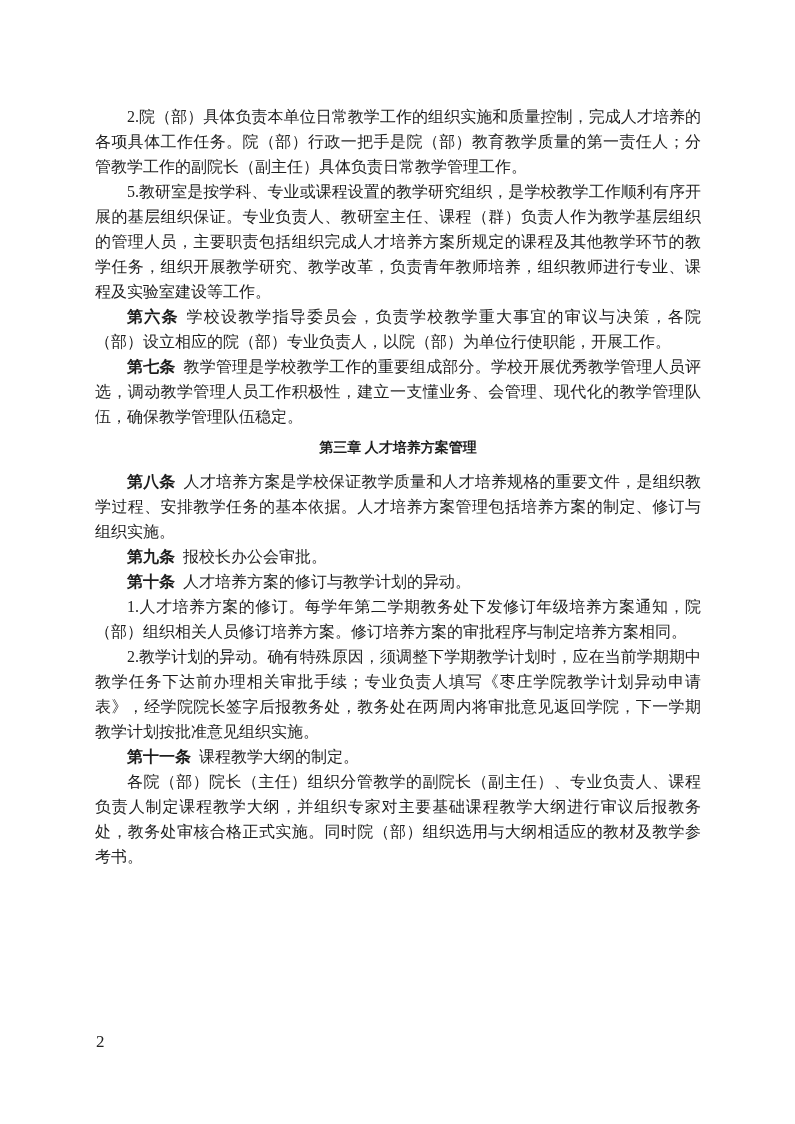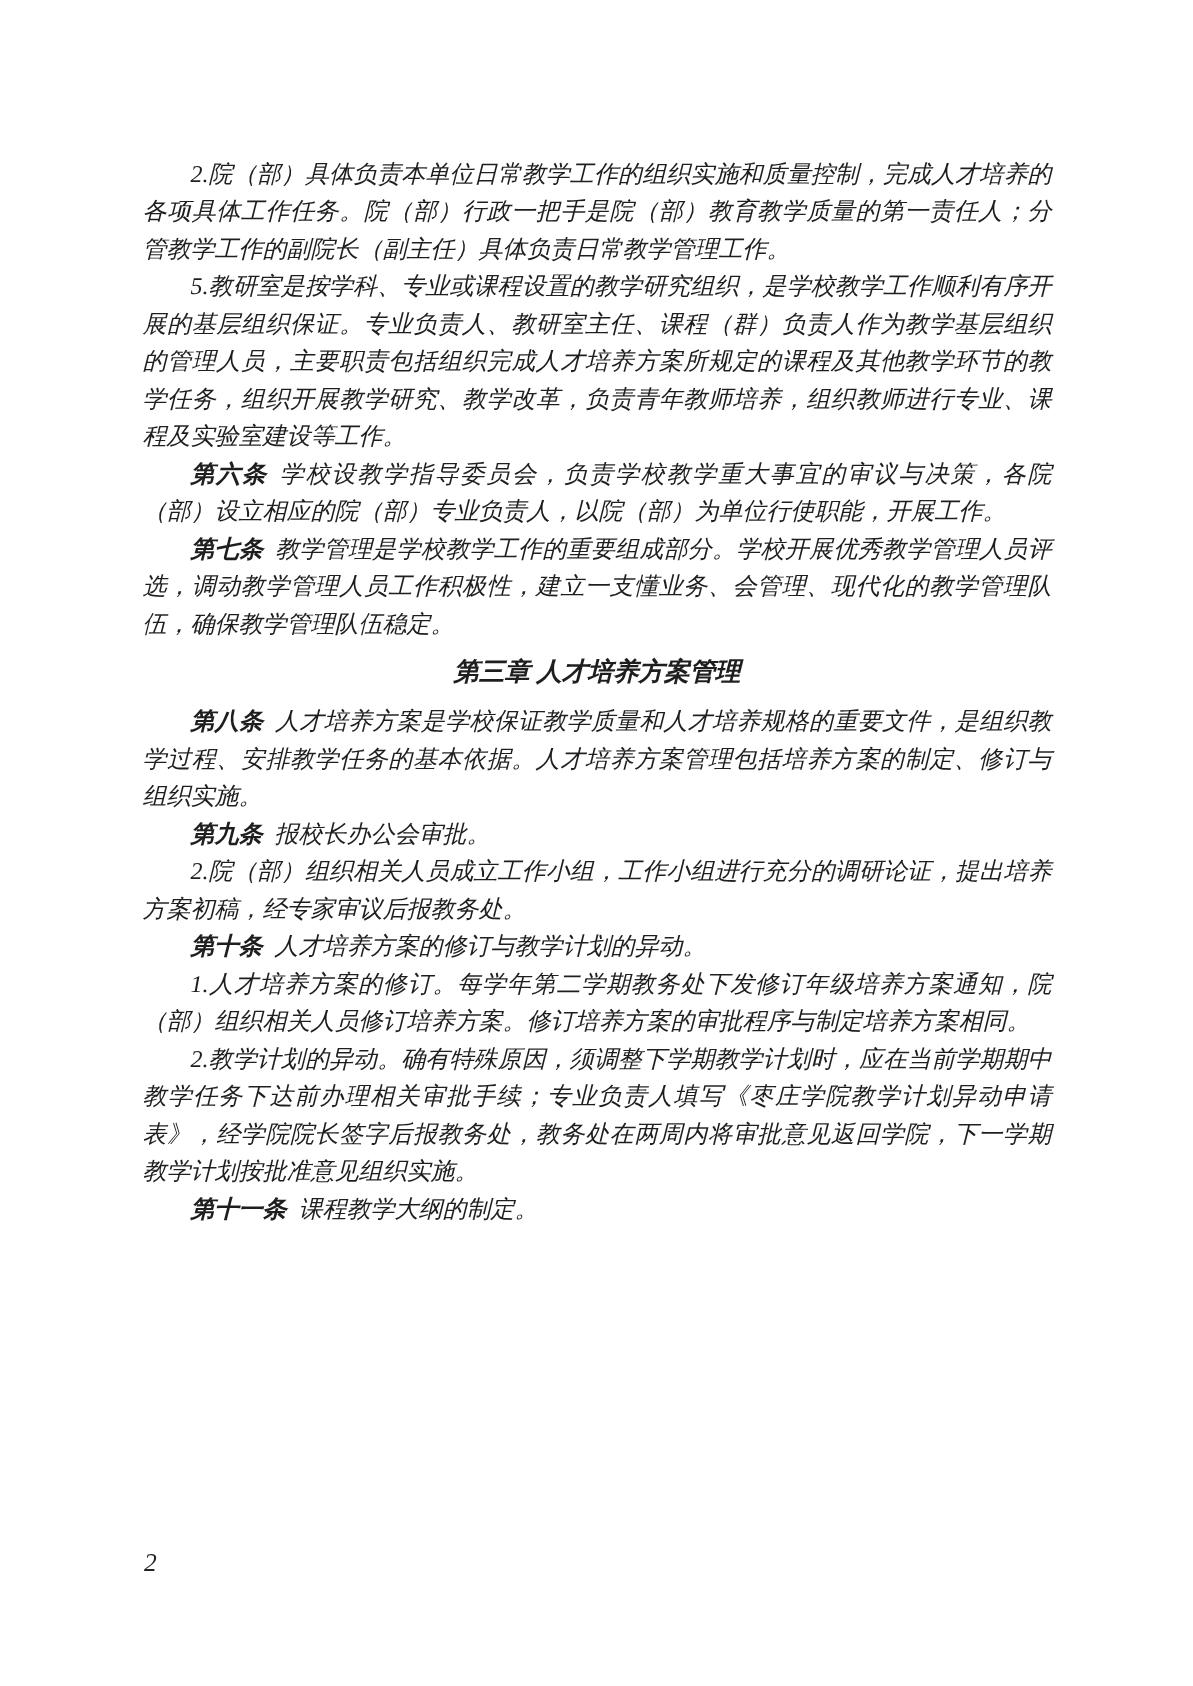--- a/index.html
+++ b/index.html
@@ -1,15 +1,15 @@
 <!DOCTYPE html>
 <html><head>
 <meta charset="utf-8">
 <style>
-  * { margin: 0; padding: 0; box-sizing: border-box; font-style: italic; }
+  * { margin: 0; padding: 0; box-sizing: border-box; }
   html, body { width: 795px; height: 1124px; }
   body {
     background: #ffffff;
     font-family: "Liberation Serif", "DejaVu Serif", serif;
     color: #1e1e1e;
     position: relative;
     overflow: hidden;
   }
   .page {
     position: absolute;
@@ -30,21 +30,21 @@
     text-indent: 2em;
     margin: 0;
   }
   .lead {
     font-weight: bold;
   }
   .lead:not(:empty) {
     margin-right: 0.5em;
   }
   h2.chapter {
-    font-size: 17px;
+    font-size: 14px;
     font-weight: bold;
     text-align: center;
     text-indent: 0;
     line-height: 25px;
     margin: 6px 0 9px 0;
   }
   .page-number {
     position: absolute;
     left: 96px;
     top: 1031px;
@@ -67,28 +67,28 @@
 
     <p class="para"><span class="lead">第七条</span><span>教学管理是学校教学工作的重要组成部分。学校开展优秀教学管理人员评选，调动教学管理人员工作积极性，建立一支懂业务、会管理、现代化的教学管理队伍，确保教学管理队伍稳定。</span></p>
 
     <h2 class="chapter">第三章 人才培养方案管理</h2>
 
     <p class="para"><span class="lead">第八条</span><span>人才培养方案是学校保证教学质量和人才培养规格的重要文件，是组织教学过程、安排教学任务的基本依据。人才培养方案管理包括培养方案的制定、修订与组织实施。</span></p>
 
     <p class="para"><span class="lead">第九条</span><span>报校长办公会审批。</span></p>
 
 
-    <p class="para"><span class="lead"></span><span>2.院（部）组织相关人员成立工作小组，工作小组进行充分的调研论证，提出培养方案初稿，经专家审议后报教务处。</span></p>
 
 
     <p class="para"><span class="lead">第十条</span><span>人才培养方案的修订与教学计划的异动。</span></p>
 
     <p class="para"><span class="lead"></span><span>1.人才培养方案的修订。每学年第二学期教务处下发修订年级培养方案通知，院（部）组织相关人员修订培养方案。修订培养方案的审批程序与制定培养方案相同。</span></p>
 
     <p class="para"><span class="lead"></span><span>2.教学计划的异动。确有特殊原因，须调整下学期教学计划时，应在当前学期期中教学任务下达前办理相关审批手续；专业负责人填写《枣庄学院教学计划异动申请表》，经学院院长签字后报教务处，教务处在两周内将审批意见返回学院，下一学期教学计划按批准意见组织实施。</span></p>
 
     <p class="para"><span class="lead">第十一条</span><span>课程教学大纲的制定。</span></p>
 
+    <p class="para"><span class="lead"></span><span>各院（部）院长（主任）组织分管教学的副院长（副主任）、专业负责人、课程负责人制定课程教学大纲，并组织专家对主要基础课程教学大纲进行审议后报教务处，教务处审核合格正式实施。同时院（部）组织选用与大纲相适应的教材及教学参考书。</span></p>
 
   </div>
 
   <div class="page-number">2</div>
 </div>
 
 </body></html>

